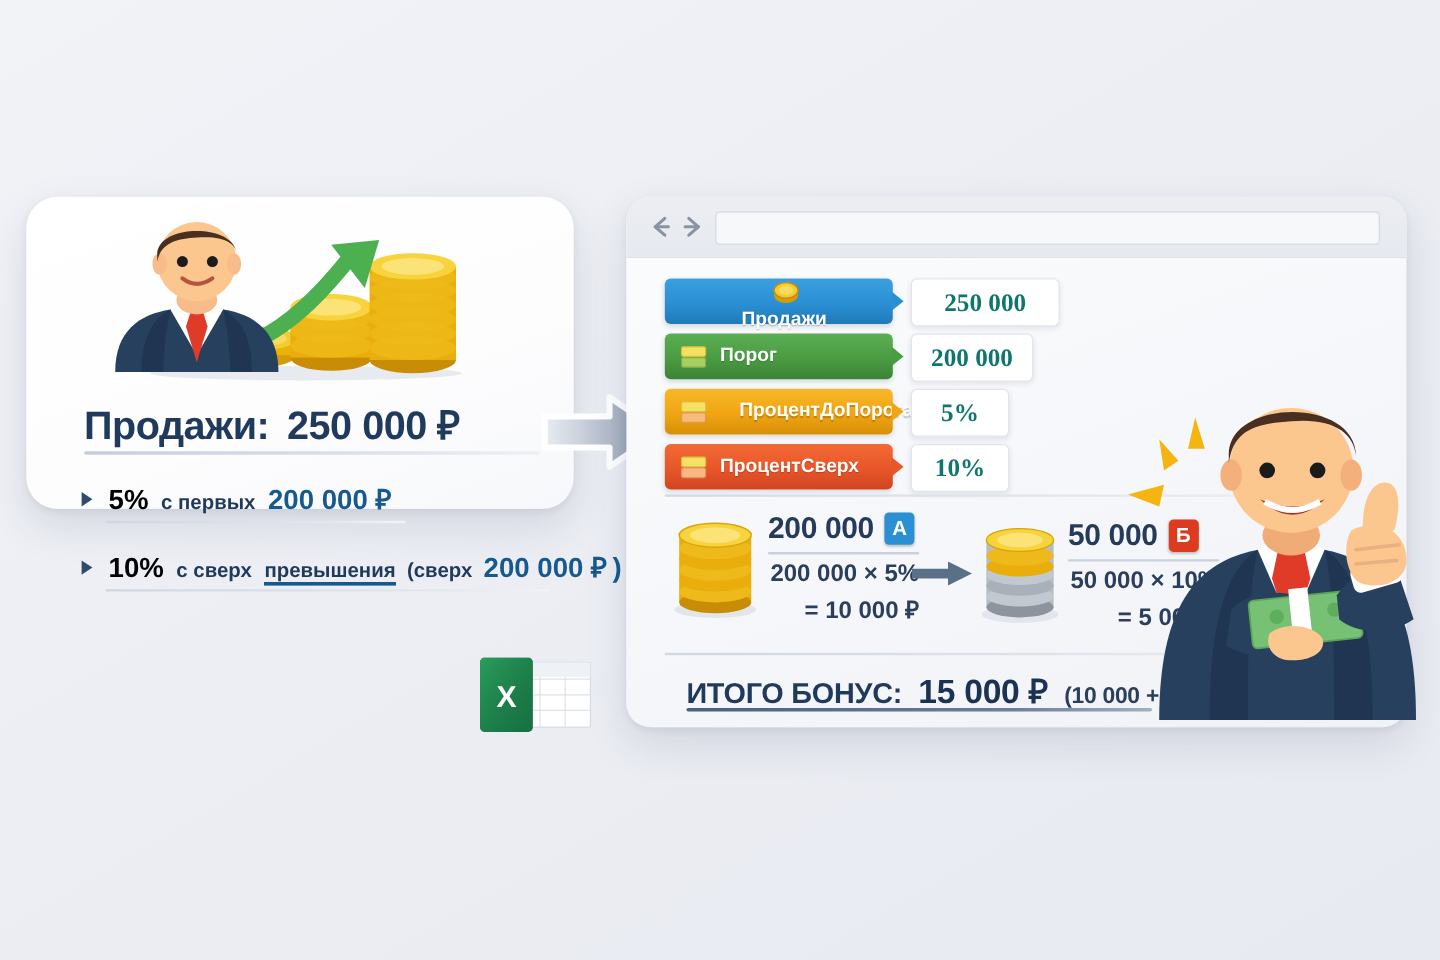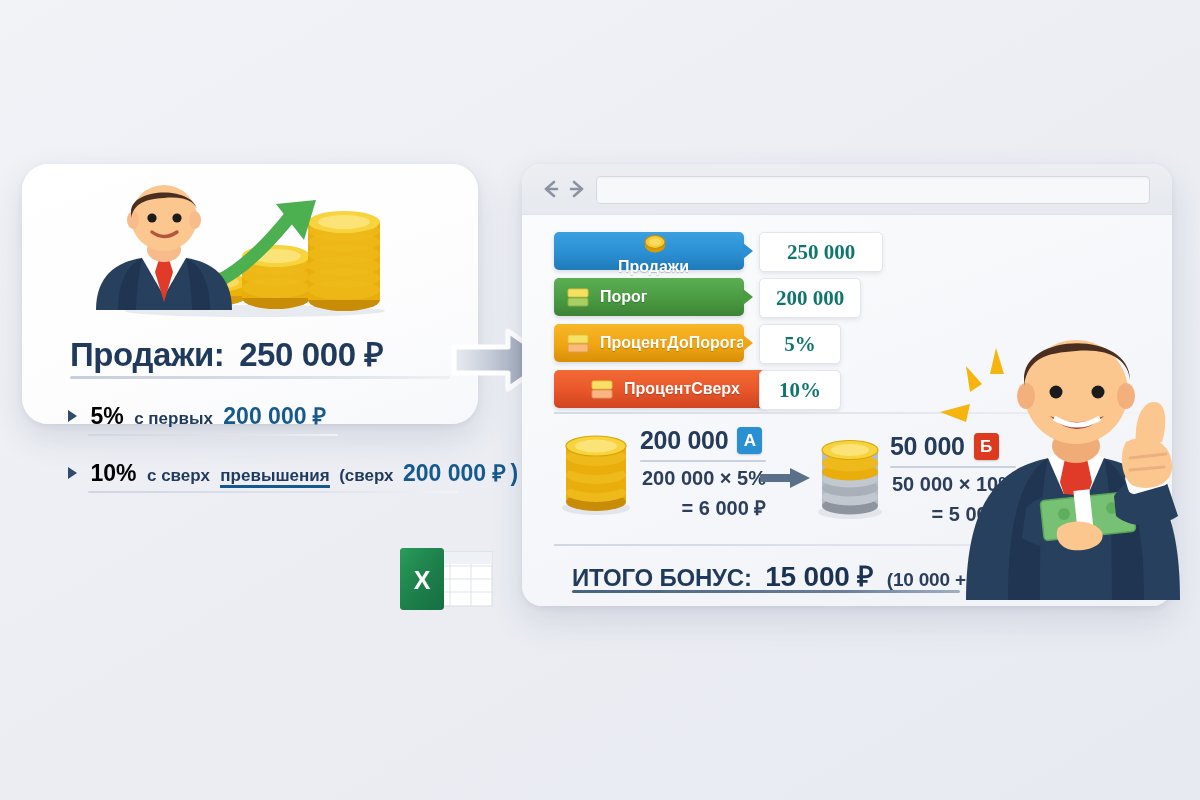--- a/index.html
+++ b/index.html
@@ -319,34 +319,34 @@
               <rect x="3" y="3" width="20" height="8" rx="1.5" fill="#f5e061" stroke="#d9c038" stroke-width="1"></rect>
               <rect x="3" y="12" width="20" height="8" rx="1.5" fill="#a9cf62" stroke="#86ad45" stroke-width="1"></rect>
             </svg>
           </span>
           <span class="row-lbl">Порог</span>
         </div>
         <div class="val-chip" style="left:205px;width:100px;">200 000</div>
       </div>
 
       <div class="row">
-        <div class="row-bar" style="width:190px;color:#f0a513;background:linear-gradient(180deg,#f7b728 0%,#f0a513 55%,#d88f07 100%);">
+        <div class="row-bar" style="width:190px;color:#f0a513;background:linear-gradient(180deg,#f7b728 0%,#f0a513 55%,#d88f07 100%);gap:16px;">
           <span class="row-ic">
             <svg width="26" height="22" viewBox="0 0 26 22">
               <rect x="3" y="3" width="20" height="8" rx="1.5" fill="#f7e066" stroke="#dcc33c" stroke-width="1"></rect>
               <rect x="3" y="12" width="20" height="8" rx="1.5" fill="#f9bb7a" stroke="#e09a52" stroke-width="1"></rect>
             </svg>
           </span>
           <span class="row-lbl">ПроцентДоПорога</span>
         </div>
         <div class="val-chip" style="left:205px;width:80px;">5%</div>
       </div>
 
       <div class="row">
-        <div class="row-bar" style="width:190px;color:#e8562a;background:linear-gradient(180deg,#f26a35 0%,#e8562a 55%,#cf4520 100%);padding-left:24px;">
+        <div class="row-bar" style="width:190px;color:#e8562a;background:linear-gradient(180deg,#f26a35 0%,#e8562a 55%,#cf4520 100%);">
           <span class="row-ic">
             <svg width="26" height="22" viewBox="0 0 26 22">
               <rect x="3" y="3" width="20" height="8" rx="1.5" fill="#f7e066" stroke="#dcc33c" stroke-width="1"></rect>
               <rect x="3" y="12" width="20" height="8" rx="1.5" fill="#f9b583" stroke="#e29560" stroke-width="1"></rect>
             </svg>
           </span>
           <span class="row-lbl">ПроцентСверх</span>
         </div>
         <div class="val-chip" style="left:205px;width:80px;">10%</div>
       </div>
@@ -373,21 +373,21 @@
         </svg>
       </div>
 
       <div class="calc-col col-a">
         <div class="amt-line">
           <span class="amt">200 000</span>
           <span class="badge badge-a">А</span>
         </div>
         <div class="calc-rule ra"></div>
         <div class="formula ra">200 000 × 5%</div>
-        <div class="formula ra" style="margin-top:4px;">= 6 000 ₽</div>
+        <div class="formula ra" style="margin-top:4px;">= 10 000 ₽</div>
       </div>
 
       <div class="mini-arrow">
         <svg width="50" height="20" viewBox="0 0 50 20">
           <path d="M0 6 L30 6 L30 0 L50 10 L30 20 L30 14 L0 14 Z" fill="#5a7088"></path>
         </svg>
       </div>
 
       <div class="stack stack-b">
         <svg width="86" height="88" viewBox="0 0 86 88">

